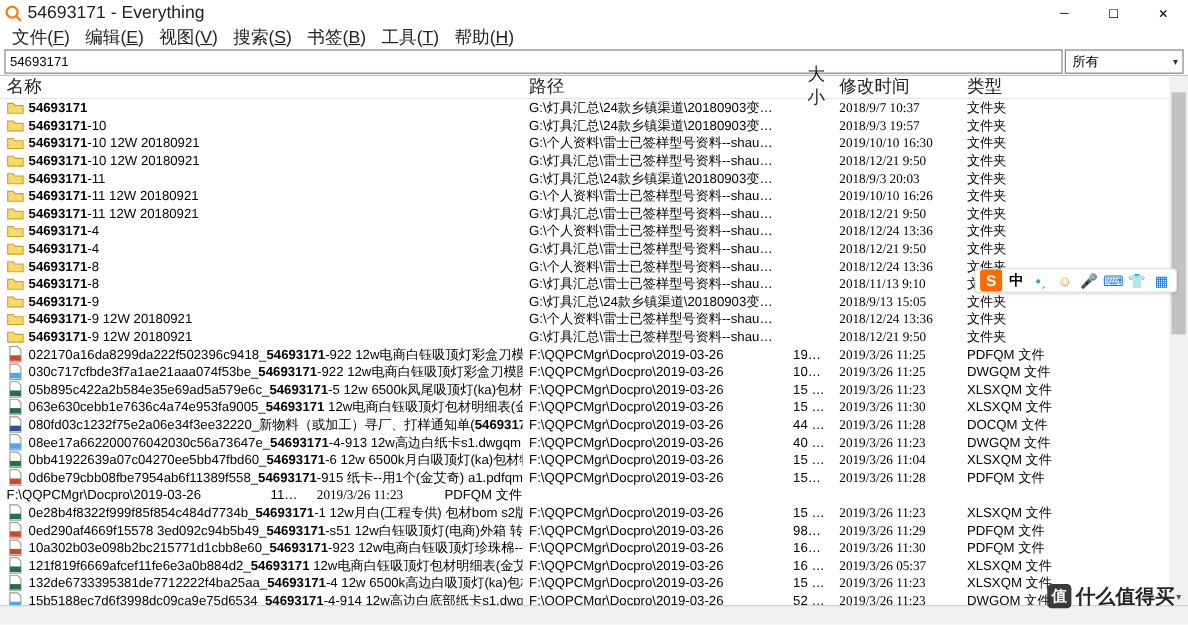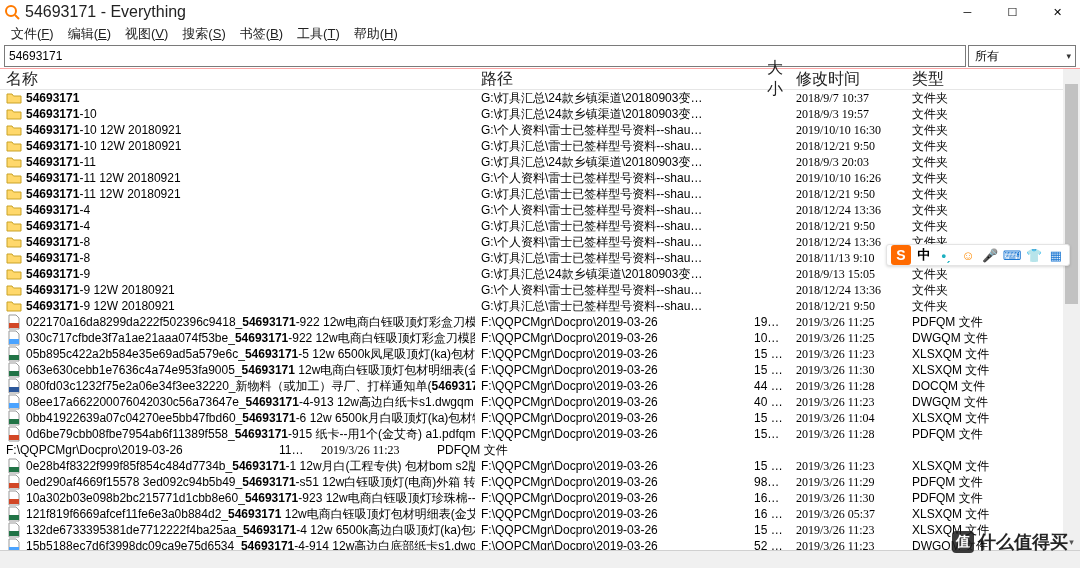--- a/index.html
+++ b/index.html
@@ -8,38 +8,38 @@
 
 
 .titlebar { height:24px; background:#fff; display:flex; align-items:center; justify-content:space-between; padding:0 0 0 4px; }
 .titlebar-left { display:flex; align-items:center; gap:5px; font-size:16px; color:#222; }
 .app-icon { width:16px; height:16px; position:relative; }
 .app-icon svg { width:16px; height:16px; }
 .win-controls { display:flex; }
 .win-btn { width:45px; height:24px; display:flex; align-items:center; justify-content:center; font-size:11px; color:#000; }
 
 
-.menubar { height:20px; display:flex; align-items:center; padding:0 4px; font-size:13px; color:#222; }
+.menubar { height:20px; display:flex; align-items:center; padding:0 4px; font-size:16px; color:#222; }
 .menu-item { padding:2px 7px; }
 .menu-item .mne { text-decoration:underline; }
 
 
 .searchbar { height:24px; display:flex; padding:1px 4px; gap:2px; }
 .search-input { flex:1; border:1px solid #7a7a7a; padding:2px 4px; font-size:12px; height:22px; outline:none; }
 .filter { width:108px; height:22px; border:1px solid #7a7a7a; font-size:12px; display:flex; align-items:center; justify-content:space-between; padding:0 4px 0 6px; background:#fff; }
 .filter .chev { font-size:9px; color:#333; }
 
 
 .colhead { height:22px; display:flex; align-items:center; border-top:1px solid #fca5a5; border-bottom:1px solid #e6e6e6; font-size:16px; color:#222; position:relative; }
 .colhead > div { padding:3px 6px; border-right:1px solid transparent; }
 .scroll-up { position:absolute; right:0; top:0; width:17px; height:22px; display:flex; align-items:center; justify-content:center; background:#f0f0f0; }
 
 .col-name { width:475px; }
 .col-path { width:240px; }
-.col-size { width:42px; text-align:right;margin-left:33px; }
+.col-size { width:42px; text-align:right; }
 .col-date { width:116px;font-family:Liberation Serif, serif; }
 .col-ext  { width:110px; }
 
 
 .results { flex:1; overflow:hidden; font-size:12px; color:#000; position:relative; }
 .row { height:16px; display:flex; align-items:center; white-space:nowrap; padding-right:17px; }
 .row > div { overflow:hidden; text-overflow:ellipsis; padding:0 6px; }
 .row .col-name { display:flex; align-items:center; gap:4px; }
 .row .col-size { text-align:right; }
 .icon { width:16px; height:16px; flex:0 0 16px; display:inline-flex; align-items:center; justify-content:center; }

